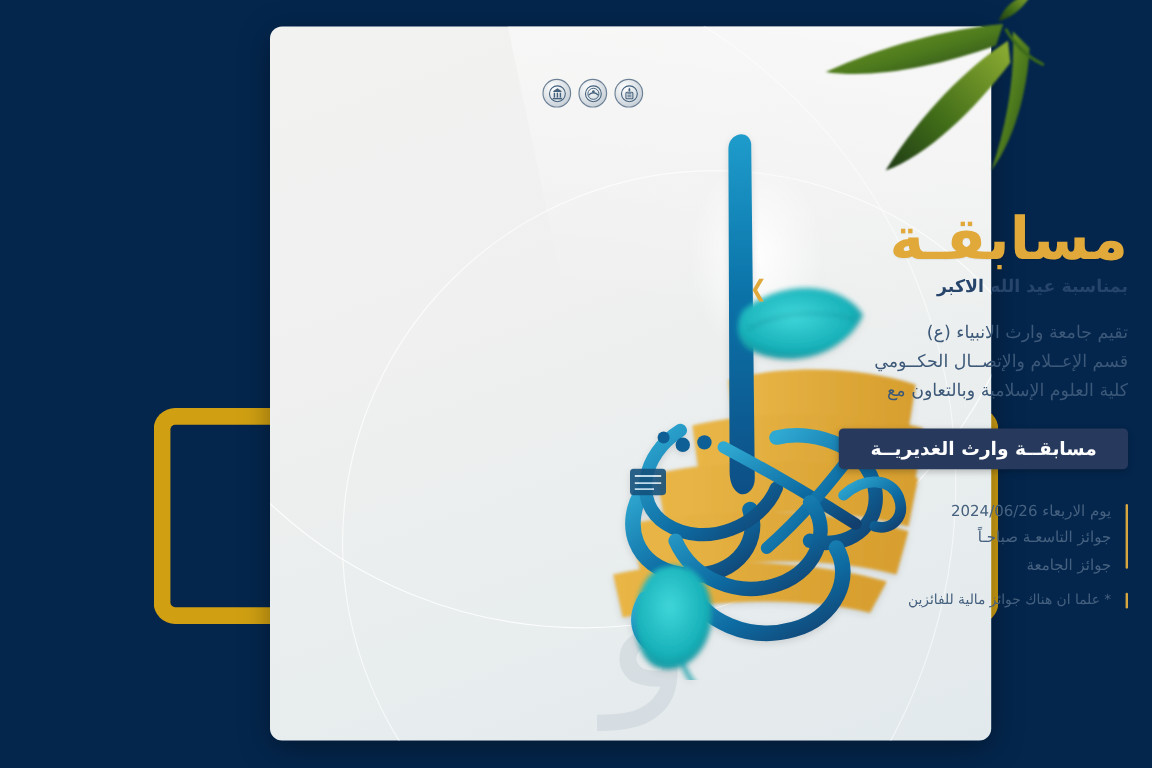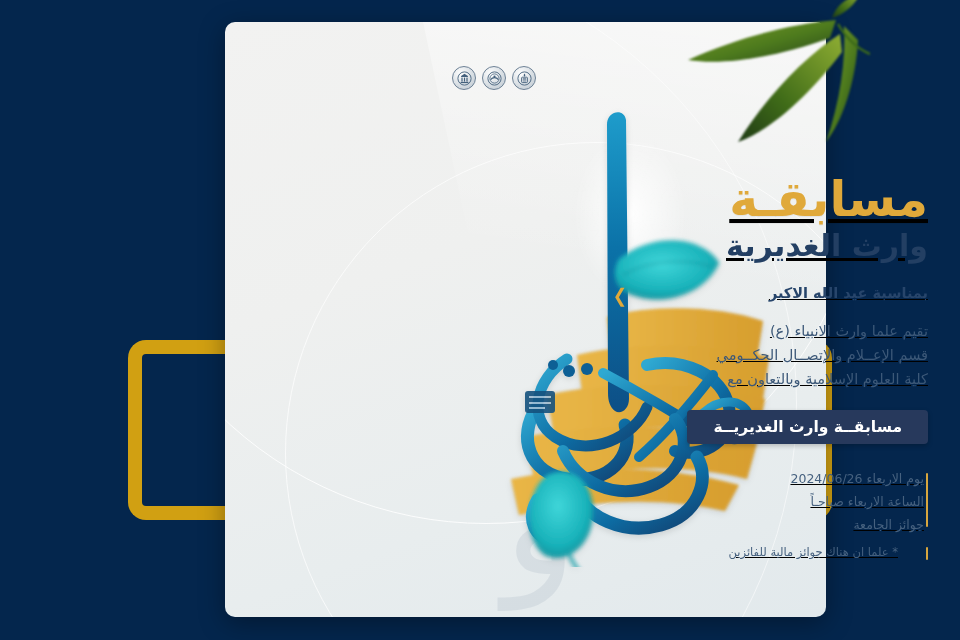--- a/index.html
+++ b/index.html
@@ -58,48 +58,48 @@
   
   .calli{position:absolute;left:282px;top:85px;width:270px;height:460px;z-index:8;}
   .calli svg{display:block;filter:drop-shadow(0 2px 3px rgba(0,0,0,.12));}
   .cloud{
     position:absolute;left:345px;top:120px;width:120px;height:160px;z-index:7;
     background:radial-gradient(ellipse at 50% 45%,rgba(255,255,255,.95),rgba(255,255,255,0) 68%);
     filter:blur(3px);
   }
 
   
-  .content{position:absolute;right:32px;top:175px;width:300px;z-index:10;text-align:right;direction:rtl;text-decoration:underline;}
+  .content{position:absolute;right:20px;top:175px;width:300px;z-index:10;text-align:right;direction:rtl;}
   .title-main{
     font-size:49px;font-weight:bold;color:#e0a93a;line-height:1.0;letter-spacing:-1px;
     margin:0 0 6px 0;text-shadow:0 1px 1px rgba(0,0,0,.06);
   }
   .title-sub{
     font-size:30px;font-weight:bold;color:#233f63;line-height:1.05;margin:0 0 22px 0;
   }
   .body-block{position:relative;margin:0 0 14px 0;}
   .chevron{position:absolute;left:-16px;top:2px;color:#e0a93a;font-size:19px;line-height:1;
            transform:scaleX(.9);}
   .lead{font-size:14.5px;font-weight:bold;color:#27456b;margin:0 0 18px 0;line-height:1.35;}
   .body-line{font-size:14.5px;color:#3c5878;margin:0 0 3px 0;line-height:1.45;}
 
   .badge{
     display:inline-block;background:#27395c;color:#ffffff;
     font-size:15.5px;font-weight:bold;border-radius:4px;
     padding:8px 26px;margin:6px 0 26px 0;letter-spacing:.3px;
     box-shadow:0 2px 5px rgba(0,0,0,.22);
   }
 
-  .details{position:relative;padding-right:4px;margin-bottom:10px;}
+  .details{position:relative;padding-right:14px;margin-bottom:10px;}
   .details::after{
     content:"";position:absolute;right:0;top:3px;width:2.5px;height:54px;background:#d7a63e;border-radius:2px;
   }
   .det-line{font-size:12.5px;color:#46617f;margin:0 0 4px 0;line-height:1.5;}
 
-  .note{position:relative;padding-right:30px;}
+  .note{position:relative;padding-right:14px;}
   .note::after{
     content:"";position:absolute;right:0;top:3px;width:2.5px;height:13px;background:#d7a63e;border-radius:2px;
   }
   .note-text{font-size:11.5px;color:#46617f;margin:0;line-height:1.4;}
 </style>
 </head>
 <body>
 
 <div class="bg-frames">
   <div class="frame frame-left"></div>
@@ -238,34 +238,33 @@
       <path d="M200 44 C166 66 128 104 98 152 C132 140 172 102 202 62 Z" fill="url(#lf2)"></path>
       <path d="M204 36 C206 70 200 112 186 152 C202 132 216 92 218 50 Z" fill="url(#lf1)"></path>
       <path d="M192 28 C196 16 206 8 220 4 C214 16 204 24 192 28 Z" fill="url(#lf2)"></path>
       <path d="M198 34 C206 48 216 58 230 64" stroke="#3c6a1a" stroke-width="2.5" fill="none"></path>
     </g>
   </svg>
 </div>
 
 <div class="content">
   <h1 class="title-main">مسابقـة</h1>
-  <h2 class="title-sub">وارث الغديرية</h2>
 
   <div class="body-block">
     <span class="chevron">❯</span>
     <p class="lead">بمناسبة عيد الله الاكبر</p>
-    <p class="body-line">تقيم علما وارث الانبياء (ع)</p>
+    <p class="body-line">تقيم جامعة وارث الانبياء (ع)</p>
     <p class="body-line">قسم الإعــلام والإتصــال الحكــومي</p>
     <p class="body-line">كلية العلوم الإسلامية وبالتعاون مع</p>
   </div>
 
   <div class="badge">مسابقــة وارث الغديريــة</div>
 
   <div class="details">
     <p class="det-line">يوم الاربعاء 2024/06/26</p>
-    <p class="det-line">الساعة الاربعاء صباحـاً</p>
+    <p class="det-line">جوائز التاسعـة صباحـاً</p>
     <p class="det-line">جوائز الجامعة</p>
   </div>
 
   <div class="note">
     <p class="note-text">* علما ان هناك جوائز مالية للفائزين</p>
   </div>
 </div>
 
 </body></html>

